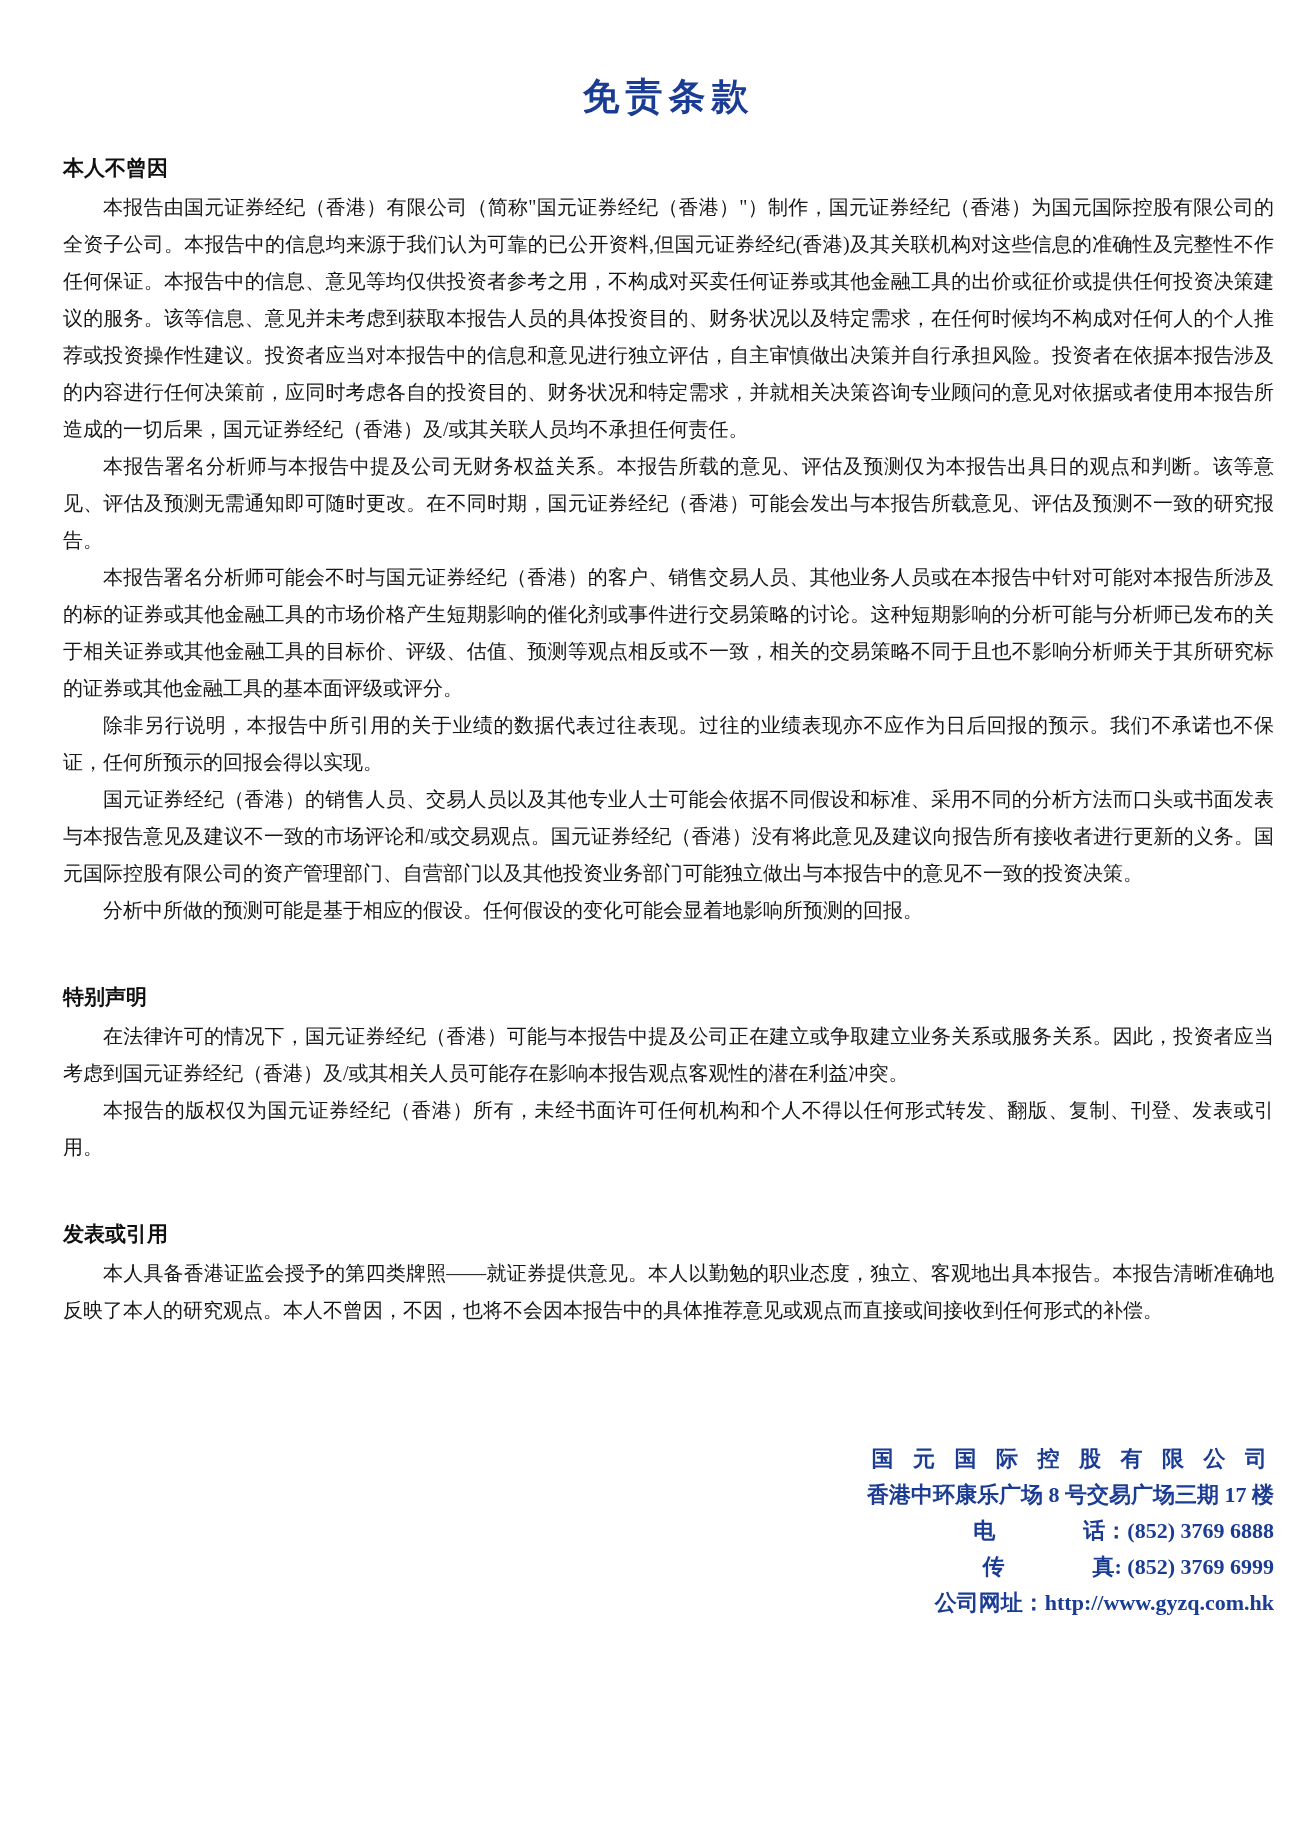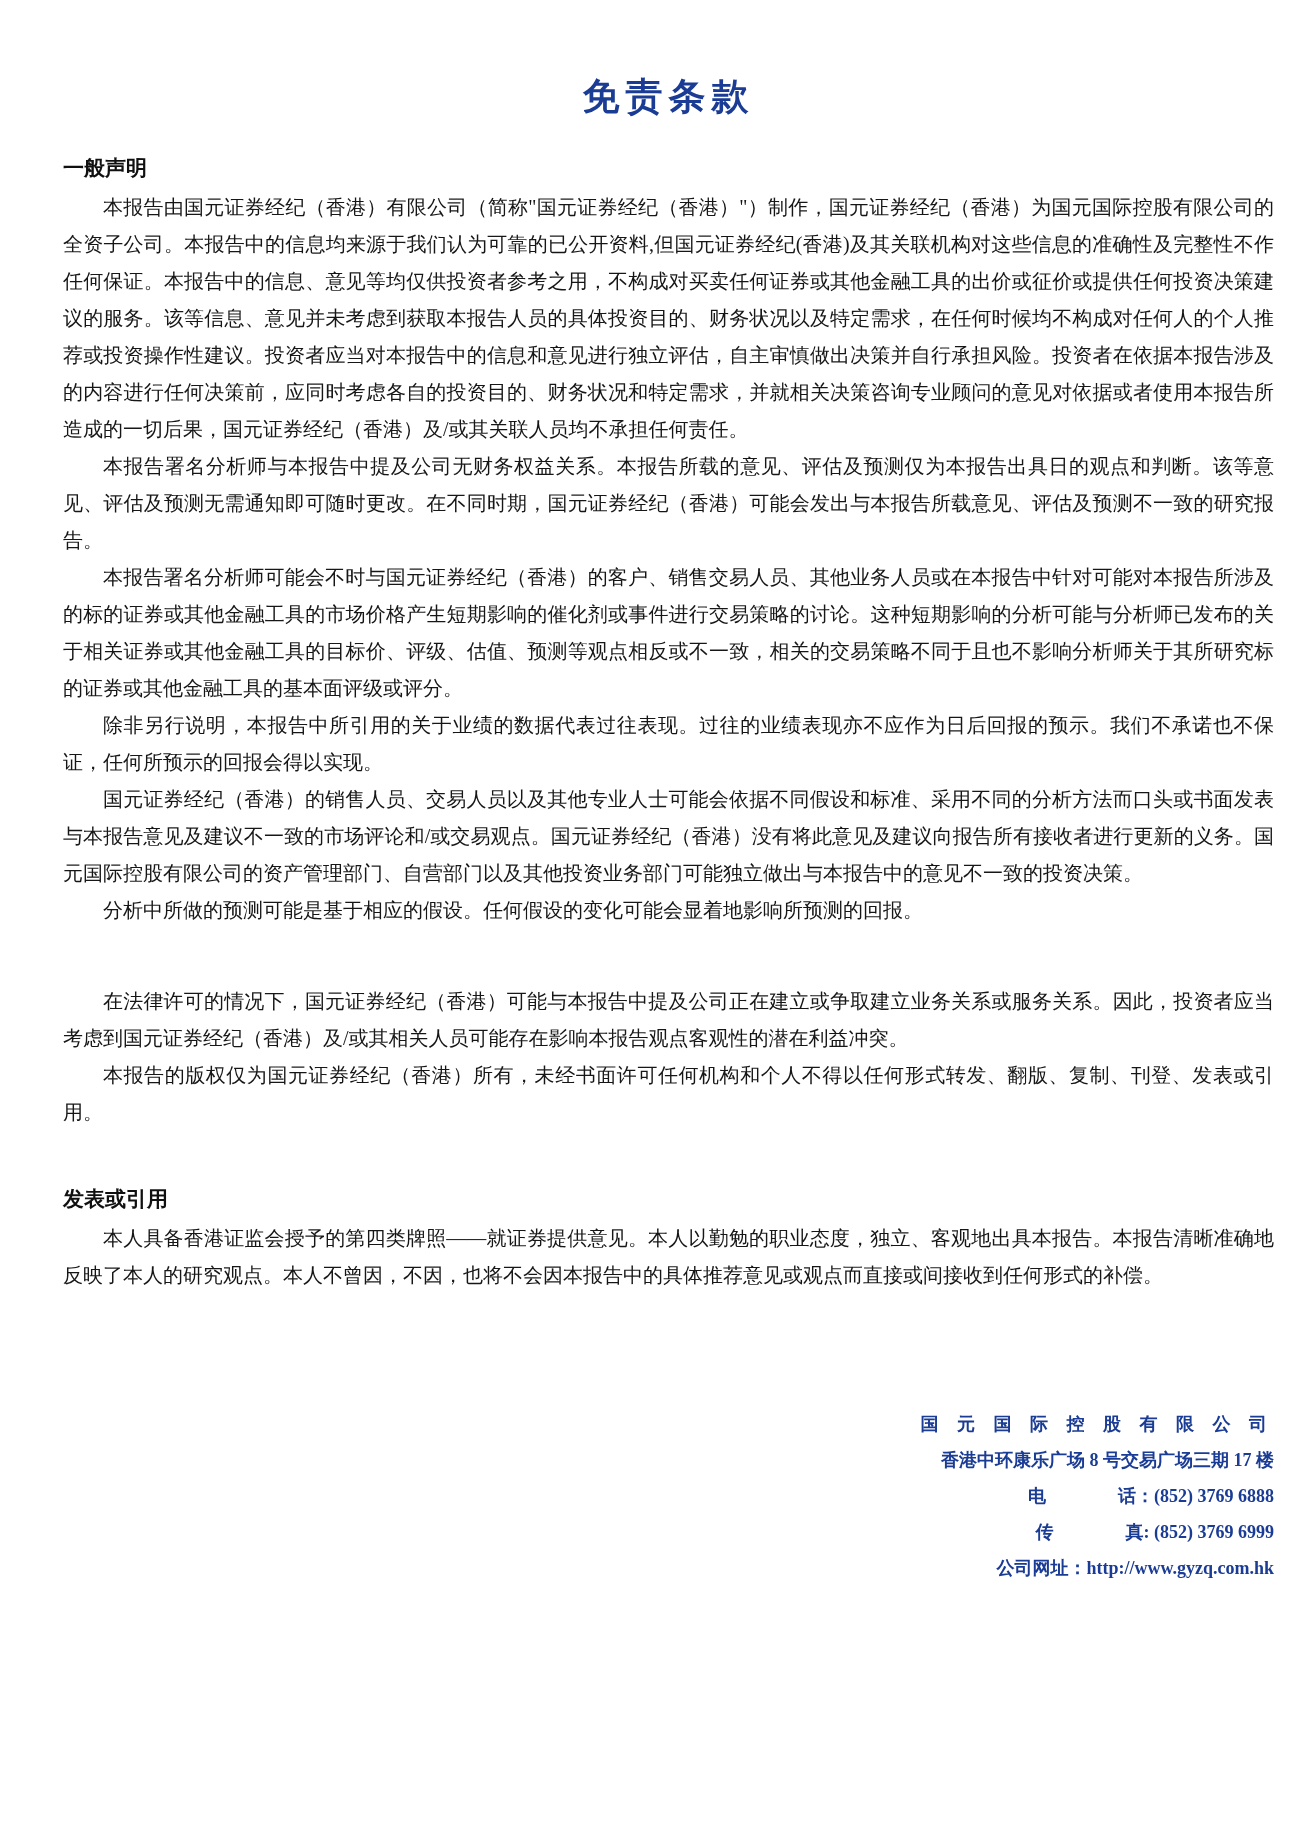--- a/index.html
+++ b/index.html
@@ -44,42 +44,43 @@
     text-indent: 2em;
     color: var(--body-ink, #161616);
   }
   .footer {
     margin-top: 112px;
     text-align: right;
     color: var(--accent-blue, #1b3c94);
     font-weight: bold;
   }
   .footer-line {
-    font-size: 18px;
+    font-size: 22px;
     line-height: 36px;
     white-space: pre;
   }
   .footer-line.company { letter-spacing: 7px; }
 </style>
 </head>
 <body>
 
 <div class="page">
   <h1 class="doc-title">免责条款</h1>
   <main id="doc-body">
       <section class="doc-section">
-        <h2 class="sec-heading">一般声明</h2>
+        <h2 class="sec-heading">本人不曾因</h2>
         <p class="para">本报告由国元证券经纪（香港）有限公司（简称"国元证券经纪（香港）"）制作，国元证券经纪（香港）为国元国际控股有限公司的全资子公司。本报告中的信息均来源于我们认为可靠的已公开资料,但国元证券经纪(香港)及其关联机构对这些信息的准确性及完整性不作任何保证。本报告中的信息、意见等均仅供投资者参考之用，不构成对买卖任何证券或其他金融工具的出价或征价或提供任何投资决策建议的服务。该等信息、意见并未考虑到获取本报告人员的具体投资目的、财务状况以及特定需求，在任何时候均不构成对任何人的个人推荐或投资操作性建议。投资者应当对本报告中的信息和意见进行独立评估，自主审慎做出决策并自行承担风险。投资者在依据本报告涉及的内容进行任何决策前，应同时考虑各自的投资目的、财务状况和特定需求，并就相关决策咨询专业顾问的意见对依据或者使用本报告所造成的一切后果，国元证券经纪（香港）及/或其关联人员均不承担任何责任。</p>
         <p class="para">本报告署名分析师与本报告中提及公司无财务权益关系。本报告所载的意见、评估及预测仅为本报告出具日的观点和判断。该等意见、评估及预测无需通知即可随时更改。在不同时期，国元证券经纪（香港）可能会发出与本报告所载意见、评估及预测不一致的研究报告。</p>
         <p class="para">本报告署名分析师可能会不时与国元证券经纪（香港）的客户、销售交易人员、其他业务人员或在本报告中针对可能对本报告所涉及的标的证券或其他金融工具的市场价格产生短期影响的催化剂或事件进行交易策略的讨论。这种短期影响的分析可能与分析师已发布的关于相关证券或其他金融工具的目标价、评级、估值、预测等观点相反或不一致，相关的交易策略不同于且也不影响分析师关于其所研究标的证券或其他金融工具的基本面评级或评分。</p>
         <p class="para">除非另行说明，本报告中所引用的关于业绩的数据代表过往表现。过往的业绩表现亦不应作为日后回报的预示。我们不承诺也不保证，任何所预示的回报会得以实现。</p>
         <p class="para">国元证券经纪（香港）的销售人员、交易人员以及其他专业人士可能会依据不同假设和标准、采用不同的分析方法而口头或书面发表与本报告意见及建议不一致的市场评论和/或交易观点。国元证券经纪（香港）没有将此意见及建议向报告所有接收者进行更新的义务。国元国际控股有限公司的资产管理部门、自营部门以及其他投资业务部门可能独立做出与本报告中的意见不一致的投资决策。</p>
         <p class="para">分析中所做的预测可能是基于相应的假设。任何假设的变化可能会显着地影响所预测的回报。</p>
       </section>
       <section class="doc-section">
+        <h2 class="sec-heading">特别声明</h2>
         <p class="para">在法律许可的情况下，国元证券经纪（香港）可能与本报告中提及公司正在建立或争取建立业务关系或服务关系。因此，投资者应当考虑到国元证券经纪（香港）及/或其相关人员可能存在影响本报告观点客观性的潜在利益冲突。</p>
         <p class="para">本报告的版权仅为国元证券经纪（香港）所有，未经书面许可任何机构和个人不得以任何形式转发、翻版、复制、刊登、发表或引用。</p>
       </section>
       <section class="doc-section">
         <h2 class="sec-heading">发表或引用</h2>
         <p class="para">本人具备香港证监会授予的第四类牌照——就证券提供意见。本人以勤勉的职业态度，独立、客观地出具本报告。本报告清晰准确地反映了本人的研究观点。本人不曾因，不因，也将不会因本报告中的具体推荐意见或观点而直接或间接收到任何形式的补偿。</p>
       </section>
     </main>
   <footer id="doc-footer" class="footer">
       <div class="footer-line company">国 元 国 际 控 股 有 限 公 司</div>

